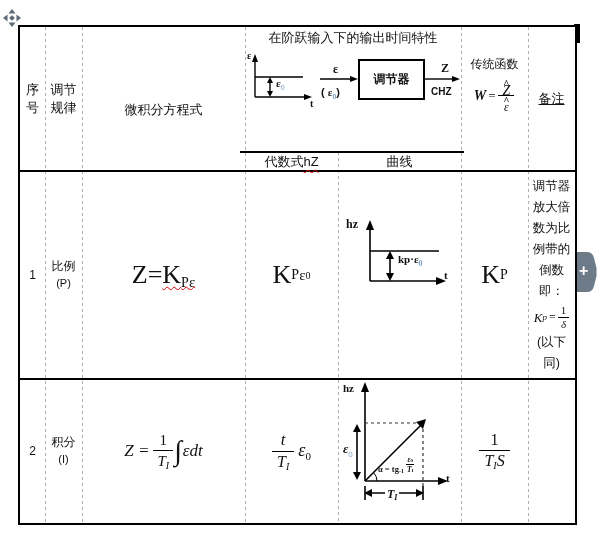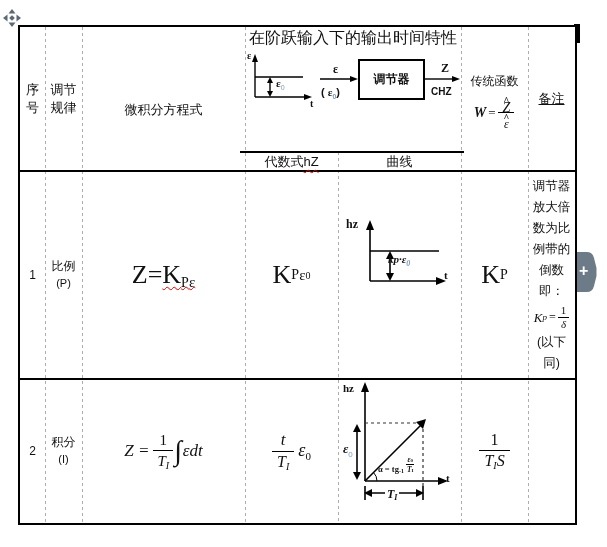--- a/index.html
+++ b/index.html
@@ -111,21 +111,21 @@
 
     <div class="cell col-flex hdr-txt" style="left:25px;top:0;width:37px;height:144px;">
       <span>调节</span>
       <span>规律</span>
     </div>
 
     <div class="cell hdr-txt" style="left:62px;top:0;width:163px;height:165px;">
       <span>微积分方程式</span>
     </div>
 
-    <div class="cell" style="left:225px;top:2px;width:216px;height:18px;font-size:16px;">
+    <div class="cell" style="left:225px;top:2px;width:216px;height:18px;font-size:13px;">
       <span>在阶跃输入下的输出时间特性</span>
     </div>
 
     <div class="abs" style="left:225px;top:22px;width:216px;height:103px;">
       <svg width="216" height="103" viewBox="0 0 216 103">
         <g stroke="#000" stroke-width="1.4" fill="none">
           <line x1="10" y1="10" x2="10" y2="48"></line>
           <line x1="10" y1="48" x2="62" y2="48"></line>
           <line x1="10" y1="28" x2="58" y2="28"></line>
           <line x1="25" y1="32" x2="25" y2="44"></line>
@@ -155,21 +155,21 @@
     </div>
 
     <div class="cell hdr-txt" style="left:225px;top:125px;width:93px;height:19px;">
       <span>代数式</span>
         <span class="squiggle">hZ</span>
     </div>
     <div class="cell hdr-txt" style="left:318px;top:125px;width:123px;height:19px;">
       <span>曲线</span>
     </div>
 
-    <div class="cell col-flex" style="left:441px;top:17px;width:67px;height:144px;justify-content:flex-start;padding-top:28px;">
+    <div class="cell col-flex" style="left:441px;top:0;width:67px;height:144px;justify-content:flex-start;padding-top:28px;">
       <span class="hdr-txt" style="font-size:12px;">传统函数</span>
       <div style="margin-top:8px;display:flex;align-items:center;">
         <span class="math-it bold" style="font-size:14px;">W</span>
         <span class="serif" style="font-size:13px;margin:0 2px;">=</span>
         <span class="frac">
           <span class="num hat-stack" style="padding:0 5px 1px;">
               <span class="hat serif">^</span>
               <span class="math-it" style="font-size:14px;">Z</span>
             </span>
           <span class="den hat-stack" style="padding:2px 5px 0;">
@@ -212,21 +212,21 @@
         </g>
         <g fill="#000">
           <polygon points="32,49 28,59 36,59"></polygon>
           <polygon points="108,110 98,106 98,114"></polygon>
           <polygon points="52,80 48,88 56,88"></polygon>
           <polygon points="52,110 48,102 56,102"></polygon>
         </g>
       </svg>
       <span class="diagram-label serif bold" style="left:8px;top:46px;font-size:12px;">hz</span>
       <span class="diagram-label serif bold" style="left:106px;top:98px;font-size:11px;">t</span>
-      <span class="diagram-label serif bold" style="left:50px;top:82px;font-size:11px;font-style:italic;"><span>kp·ε</span><sub class="blue-sub" style="font-size:8px;">0</sub></span>
+      <span class="diagram-label serif bold" style="left:60px;top:82px;font-size:11px;"><span>kp·ε</span><sub class="blue-sub" style="font-size:8px;">0</sub></span>
     </div>
 
     <div class="cell" style="left:441px;top:144px;width:67px;height:208px;">
       <span class="math-up" style="font-size:26px;">K</span>
         <span class="math-up" style="font-size:14px;vertical-align:-4px;">P</span>
     </div>
 
     <div class="cell col-flex" style="left:508px;top:144px;width:47px;height:208px;justify-content:flex-start;padding-top:5px;font-size:12.5px;line-height:21px;">
       <span>调节器</span>
       <span>放大倍</span>

